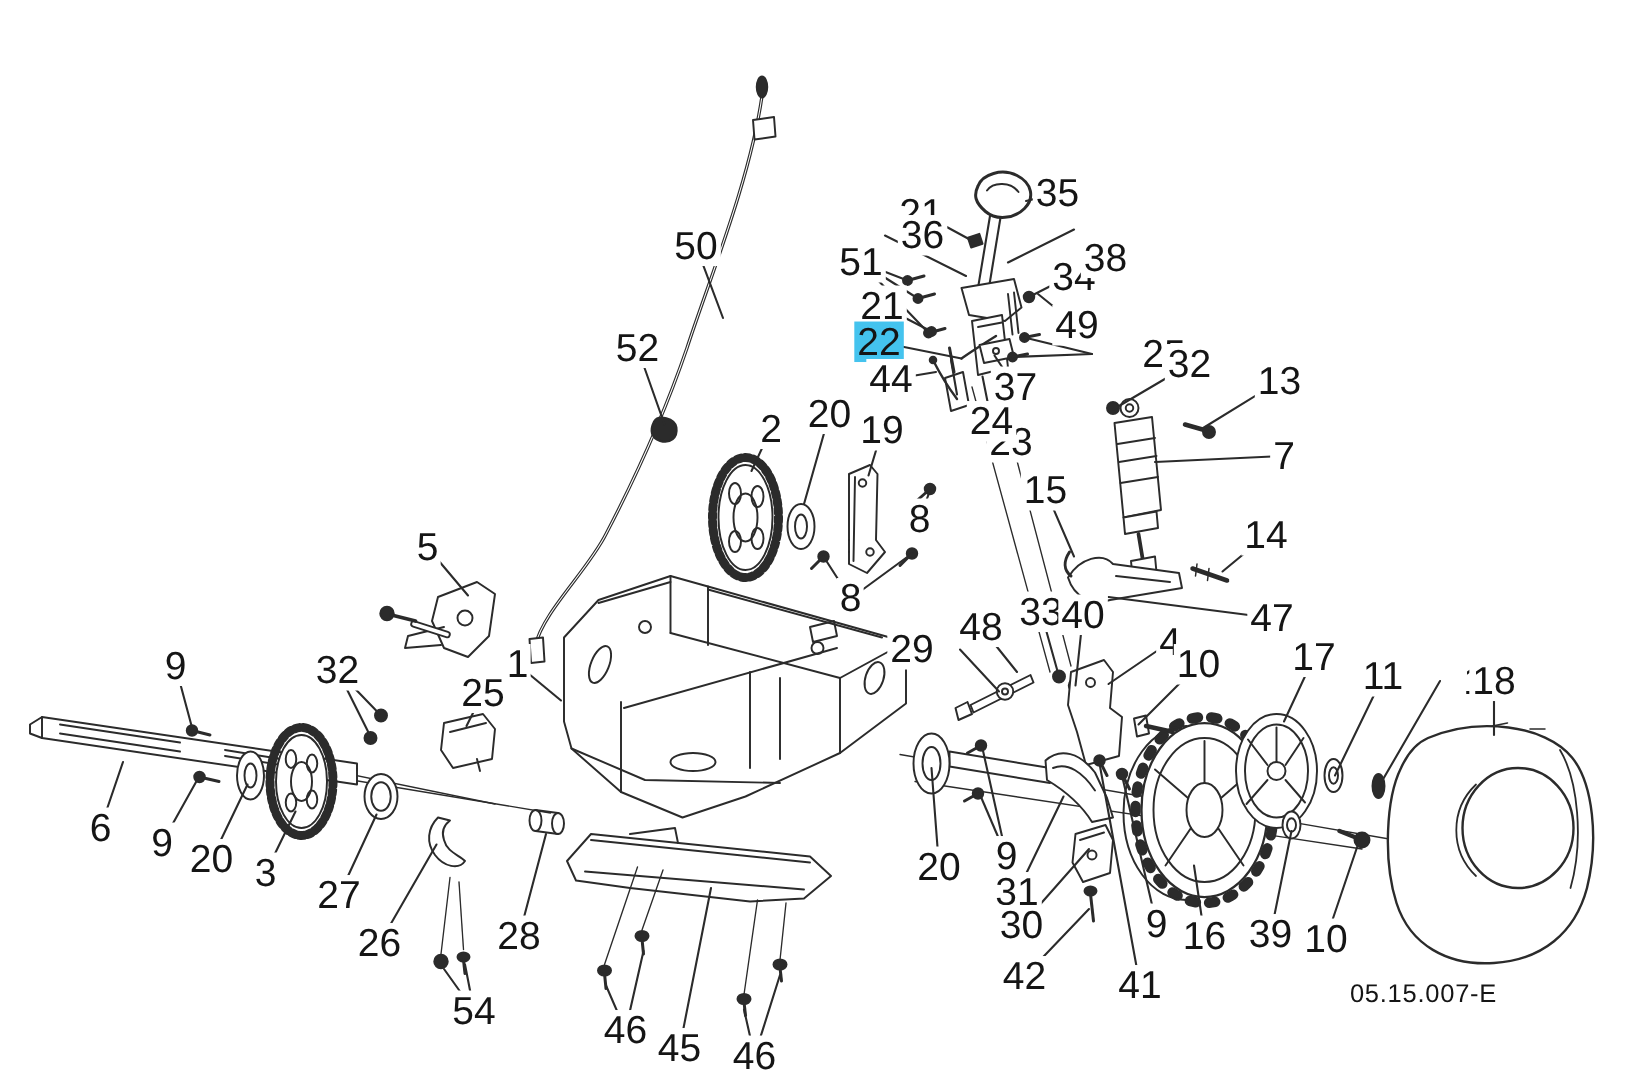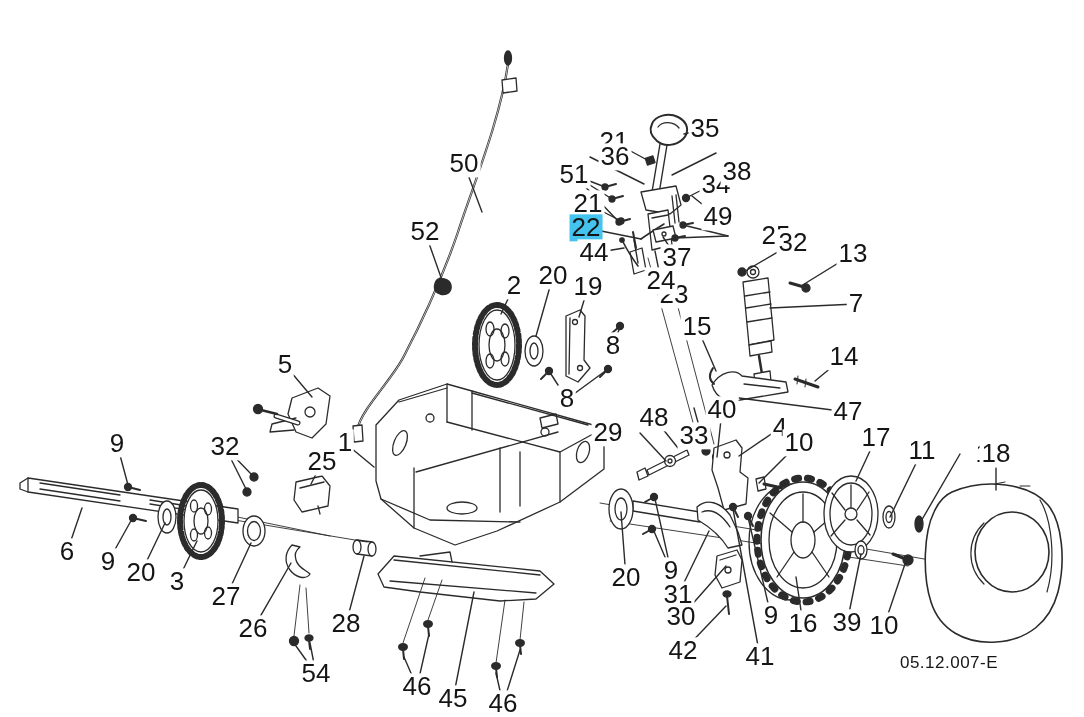--- a/index.html
+++ b/index.html
@@ -414,35 +414,35 @@
       <div class="part-label" style="left: 177px; top: 582px;">3</div>
       <div class="part-label" style="left: 226px; top: 597px;">27</div>
       <div class="part-label" style="left: 253px; top: 629px;">26</div>
       <div class="part-label" style="left: 346px; top: 624px;">28</div>
       <div class="part-label" style="left: 316px; top: 674px;">54</div>
       <div class="part-label" style="left: 417px; top: 687px;">46</div>
       <div class="part-label" style="left: 453px; top: 699px;">45</div>
       <div class="part-label" style="left: 503px; top: 704px;">46</div>
       <div class="part-label" style="left: 608px; top: 433px;">29</div>
       <div class="part-label" style="left: 654px; top: 418px;">48</div>
-      <div class="part-label" style="left: 694px; top: 408px; margin-top: 28px;">33</div>
+      <div class="part-label" style="left: 694px; top: 408px;">33</div>
       <div class="part-label" style="left: 722px; top: 410px;">40</div>
       <div class="part-label" style="left: 780px; top: 428px;">4</div>
       <div class="part-label" style="left: 799px; top: 443px;">10</div>
       <div class="part-label" style="left: 626px; top: 578px;">20</div>
       <div class="part-label" style="left: 671px; top: 571px;">9</div>
       <div class="part-label" style="left: 678px; top: 595px;">31</div>
       <div class="part-label" style="left: 681px; top: 617px;">30</div>
       <div class="part-label" style="left: 683px; top: 651px;">42</div>
       <div class="part-label" style="left: 760px; top: 657px;">41</div>
       <div class="part-label" style="left: 771px; top: 616px;">9</div>
       <div class="part-label" style="left: 803px; top: 624px;">16</div>
       <div class="part-label" style="left: 847px; top: 623px;">39</div>
       <div class="part-label" style="left: 884px; top: 626px;">10</div>
       <div class="part-label" style="left: 876px; top: 438px;">17</div>
       <div class="part-label" style="left: 922px; top: 451px;">11</div>
       <div class="part-label" style="left: 960px; top: 454px; margin-left: 30px;">12</div>
       <div class="part-label" style="left: 996px; top: 454px;">18</div>
     </div>
 
-<div class="diagram-code" style="left:949px;top:663px;">05.12.007-E</div>
+<div class="diagram-code" style="left:949px;top:663px;">05.15.007-E</div>
 
 </div>
 
 </body></html>

